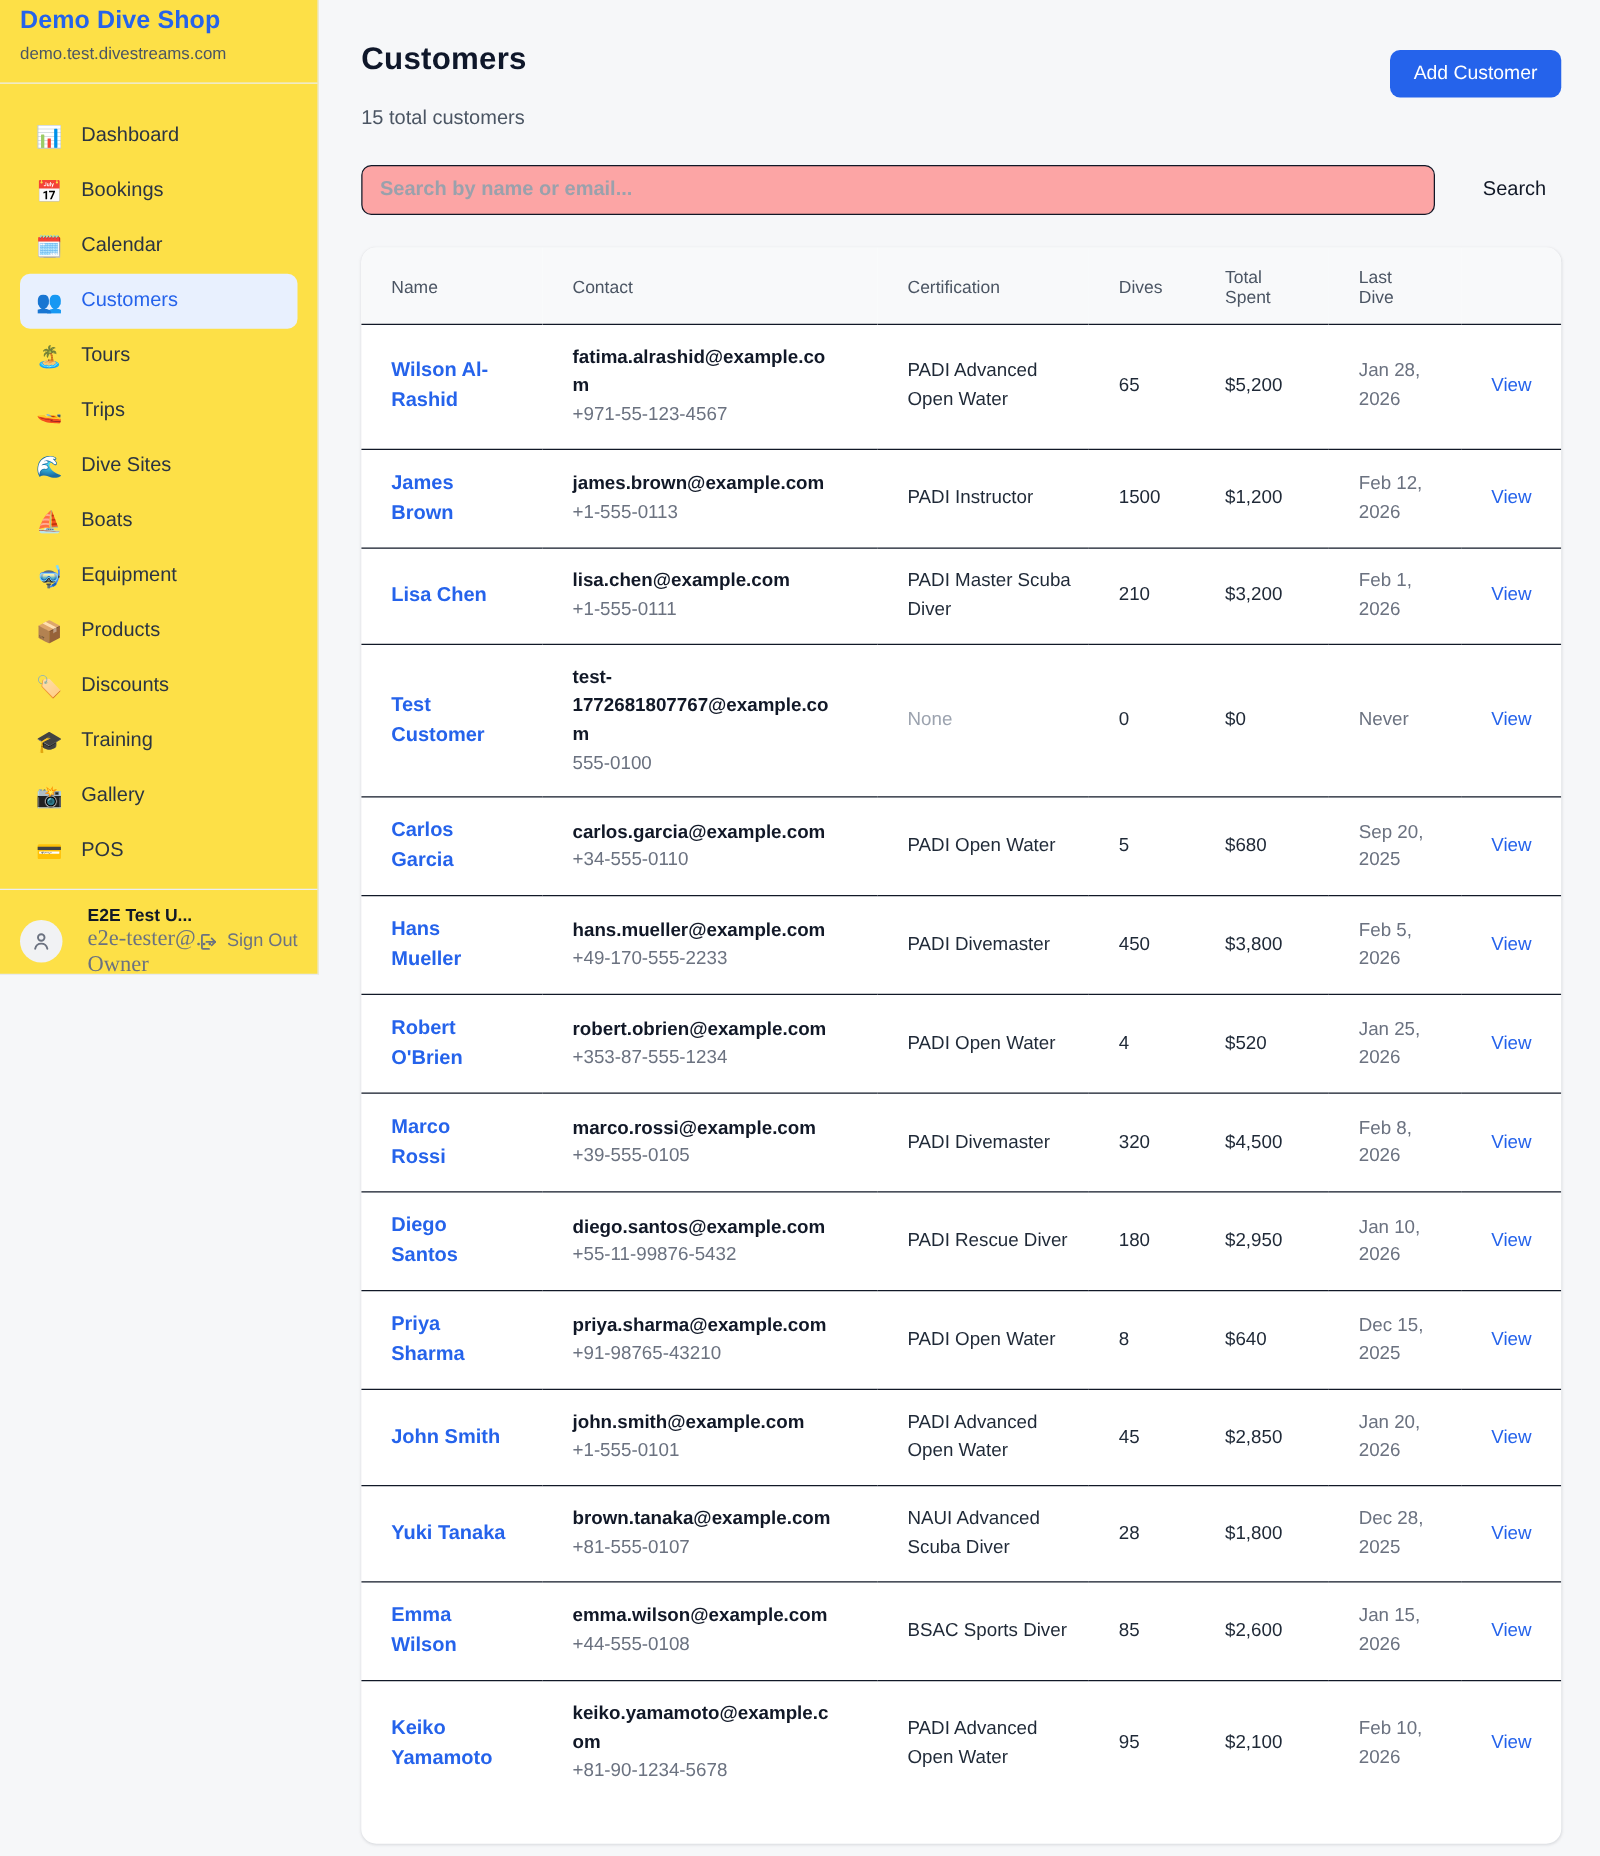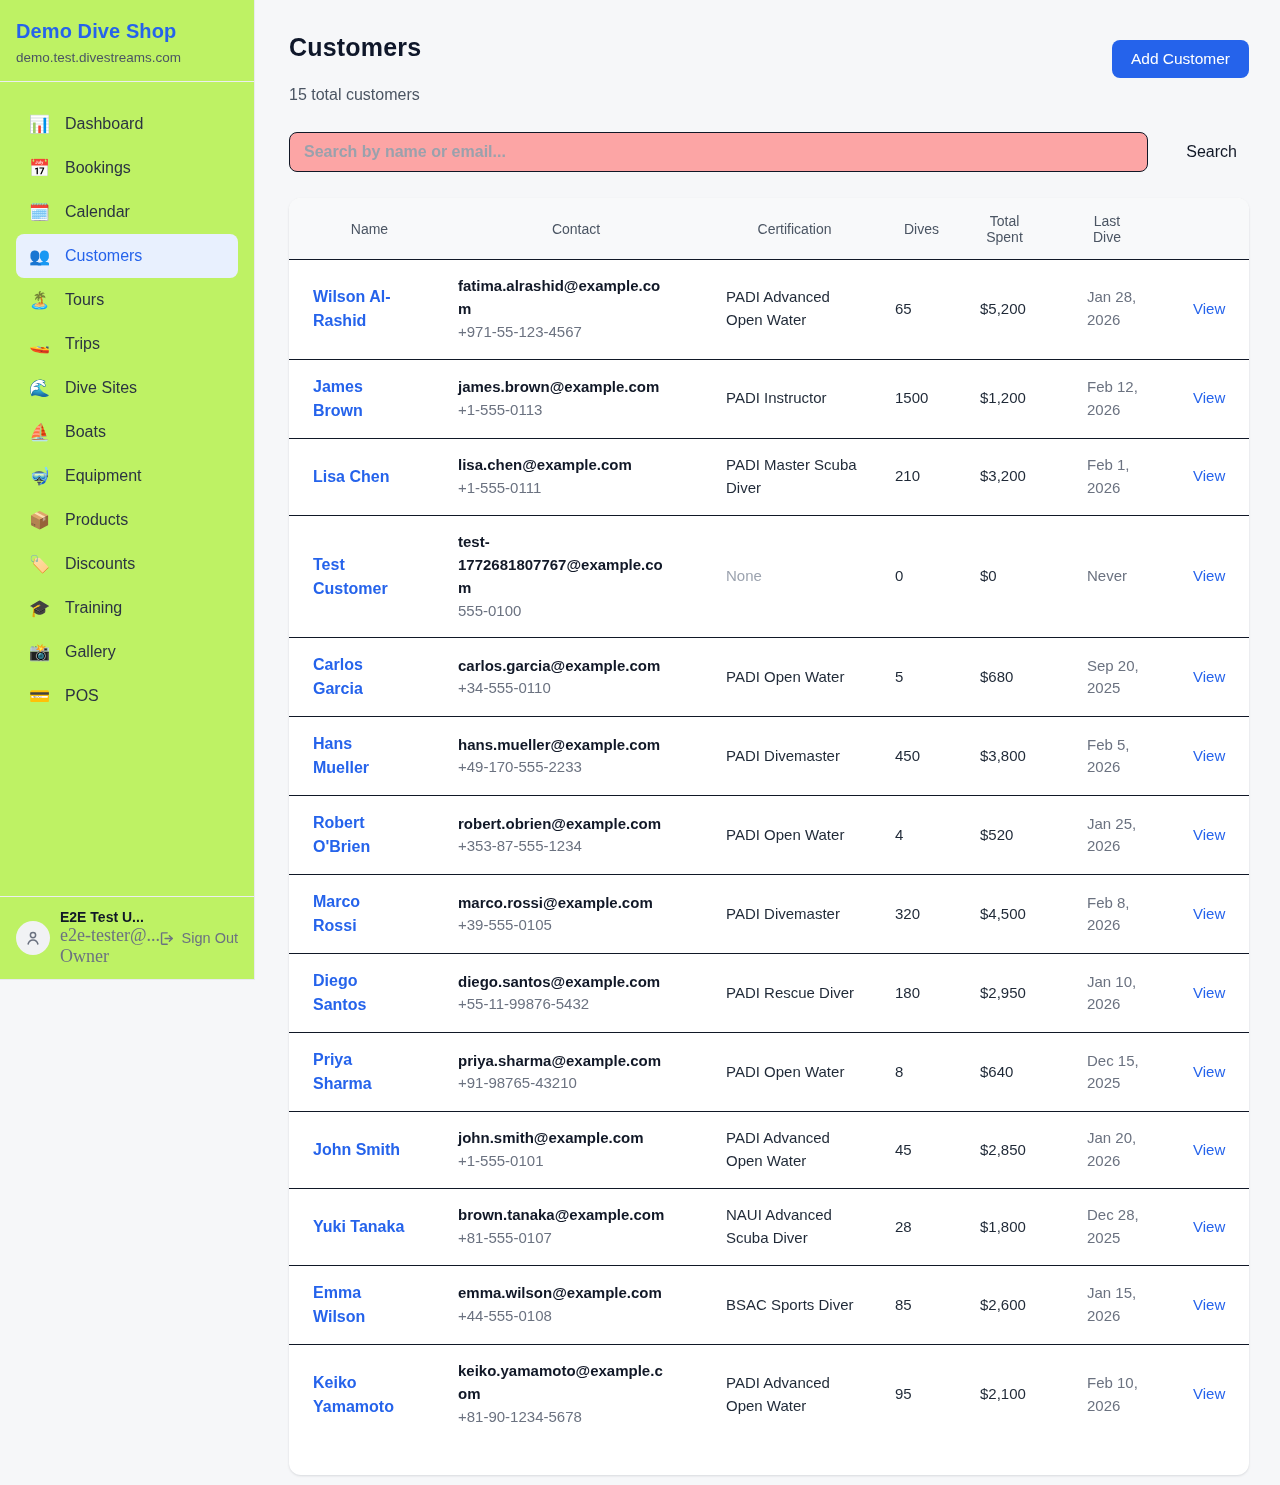--- a/index.html
+++ b/index.html
@@ -7,42 +7,42 @@
   body {
     font-family: "Liberation Sans", sans-serif;
     background: #f6f7f9;
     color: #111827;
     min-height: 1485px;
     position: relative;
   }
   
   .sidebar {
     position: absolute; left: 0; top: 0;
-    width: 255px; height: 980px;
-    background: #bef264;
+    width: 255px; height: 780px;
+    background: #fde047;
     border-right: 1px solid #e8eaee;
     border-bottom: 1px solid #e8eaee;
     display: flex; flex-direction: column; justify-content: center;
   }
   .sidebar-header { padding: 20px 16px 16px 16px; border-bottom: 1px solid #eceef1; }
   .shop-name { color: #2563eb; font-size: 20px; font-weight: 700; letter-spacing: .1px; }
   .shop-domain { color: #4b5563; font-size: 13.5px; margin-top: 7px; }
   .nav { padding: 20px 16px 8px 16px; flex: 1; }
   .nav-item {
     display: flex; align-items: center;
     height: 44px; padding: 0 12px; border-radius: 8px;
     cursor: pointer; 
   }
   .nav-item .nav-icon { width: 24px; font-size: 17px; margin-right: 13px; text-align: center; flex: 0 0 24px; }
   .nav-item .nav-label { font-size: 16px; color: #2b3442; }
   .nav-item.active { background: #e8f0fe; }
   .nav-item.active .nav-label { color: #2563eb; font-weight: 500; }
   .user-section {
     border-top: 1px solid #eceef1;
-    padding: 12px 16px; display: flex; align-items: center; gap: 10px;
+    padding: 12px 16px; display: flex; align-items: center; gap: 20px;
   }
   .avatar {
     width: 34px; height: 34px; border-radius: 50%;
     background: #f1f2f4; display: flex; align-items: center; justify-content: center;
     flex: 0 0 34px;
   }
   .user-info { flex: 1; min-width: 0; }
   .user-name { font-size: 14px; font-weight: 700; color: #111827; white-space: nowrap; }
   .user-email, .user-role { font-size: 18px; color: #6b7280; margin-top: 0; white-space: nowrap; font-family: Liberation Serif, serif; }
   .sign-out {
@@ -76,21 +76,21 @@
     margin-top: 26px; background: #ffffff; border-radius: 12px;
     box-shadow: 0 1px 2px rgba(16,24,40,.05), 0 1px 3px rgba(16,24,40,.08);
     overflow: hidden;
     min-height: 1277px;
   }
   table { width: 100%; border-collapse: separate; border-spacing: 0; table-layout: fixed; }
   col.c-name { width: 145px; } col.c-contact { width: 268px; } col.c-cert { width: 169px; }
   col.c-dives { width: 85px; } col.c-spent { width: 107px; } col.c-last { width: 106px; }
   col.c-action { width: 80px; }
   thead th {
-    background: #f8f9fa; text-align: center; font-weight: 400;
+    background: #f8f9fa; text-align: left; font-weight: 400;
     font-size: 14px; color: #4b5563;
     padding: 14px 8px 14px 24px; height: 62px;
     border-bottom: 1px solid #111827; vertical-align: middle;
   }
   thead th.c-spent { padding-right: 34px; }
   thead th.c-last { padding-right: 42px; }
   tbody td {
     padding: 15px 8px 15px 24px; vertical-align: middle;
     border-bottom: 1px solid #111827;
     font-size: 15px; color: #1f2937; line-height: 1.53;

